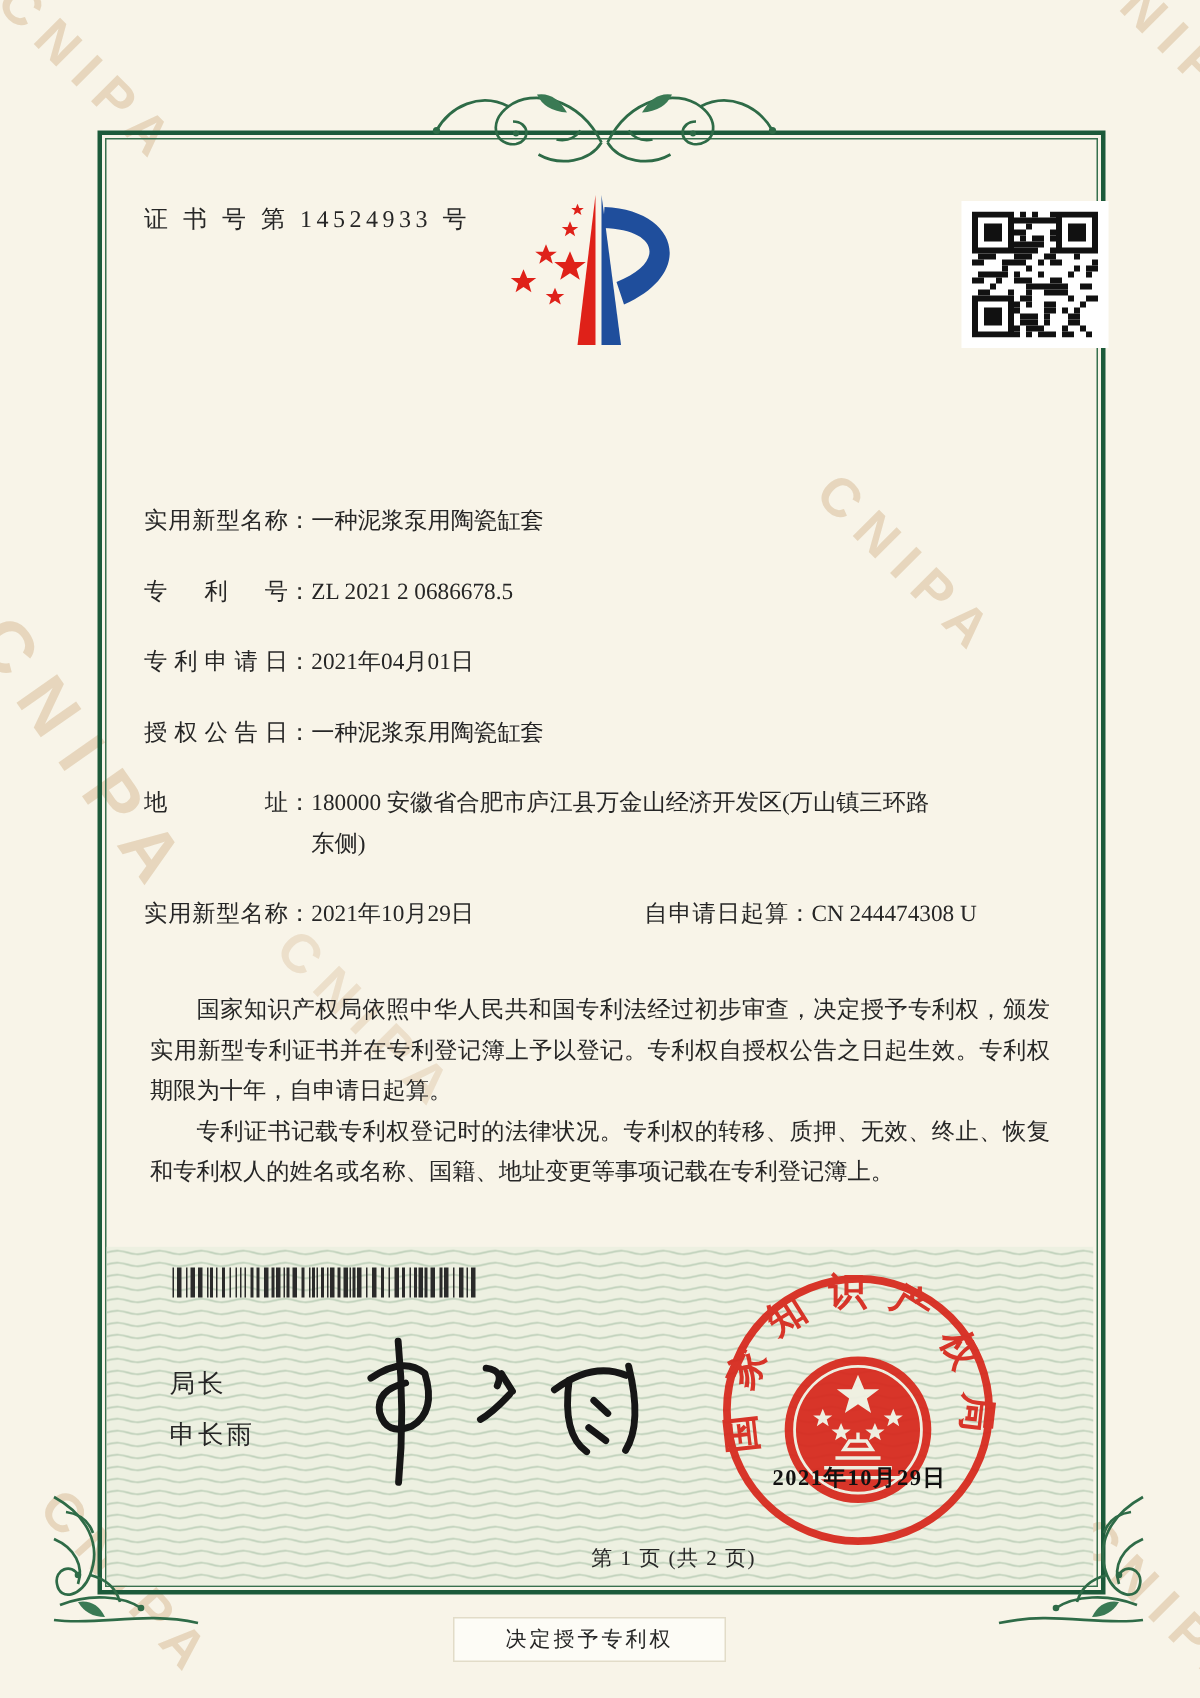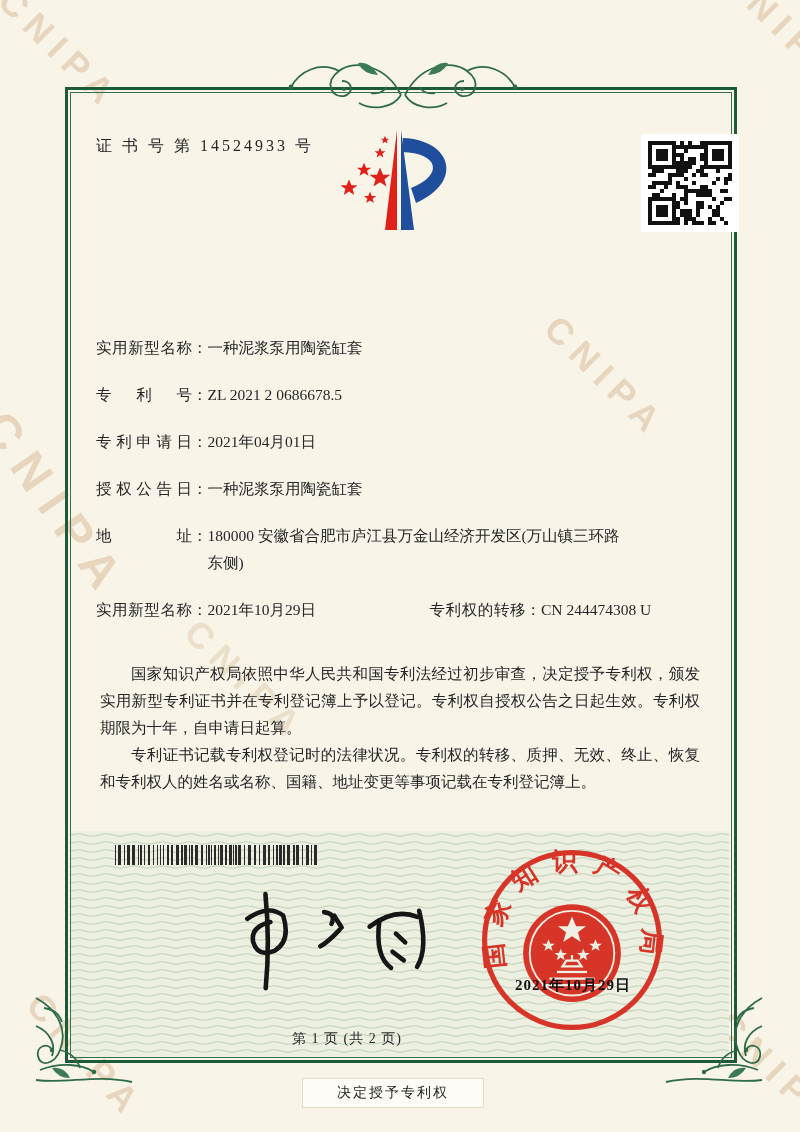--- a/index.html
+++ b/index.html
@@ -42,21 +42,21 @@
   
   .barcode{position:absolute;left:115px;top:845px;width:202px;height:20px;display:flex;align-items:stretch;}
   
   .officer{position:absolute;left:113px;top:906px;font-size:17px;line-height:34px;letter-spacing:2px;}
   .signature{position:absolute;left:222px;top:886px;transform:rotate(-2deg);}
   
   .seal{position:absolute;left:478px;top:846px;width:188px;height:188px;opacity:.93;}
   .seal-date{position:absolute;left:498px;top:976px;width:150px;text-align:center;font-size:15px;
              letter-spacing:1px;color:#111;font-weight:bold;}
   
-  .pageno{position:absolute;left:292px;top:1030px;width:200px;text-align:left;font-size:14px;letter-spacing:1px;}
+  .pageno{position:absolute;left:304px;top:1030px;width:200px;text-align:right;font-size:14px;letter-spacing:1px;}
   .contnote{position:absolute;left:302px;top:1078px;width:180px;text-align:center;font-size:14px;
             background:#fdfcf6;border:1px solid #e2dcc8;padding:5px 0;letter-spacing:2px;}
   
   .orn-top{position:absolute;left:283px;top:53px;}
   .orn-bl{position:absolute;left:30px;top:992px;}
   .orn-br{position:absolute;left:660px;top:992px;transform:scaleX(-1);}
 </style>
 </head>
 <body>
 
@@ -296,21 +296,21 @@
     <div class="field-row">
       <span class="flabel">专利申请日</span><span>：</span><span class="fvalue">2021年04月01日</span>
     </div>
     <div class="field-row">
       <span class="flabel">授权公告日</span><span>：</span><span class="fvalue">一种泥浆泵用陶瓷缸套</span>
     </div>
     <div class="field-row">
       <span class="flabel">地址</span><span>：</span><span class="fvalue addr-value">180000 安徽省合肥市庐江县万金山经济开发区(万山镇三环路东侧)</span>
     </div>
     <div class="field-row">
-      <span class="flabel">实用新型名称</span><span>：</span><span class="fvalue grant-date">2021年10月29日</span><span class="flabel">专利权的转移</span><span>：</span><span class="fvalue">CN 244474308 U</span>
+      <span class="flabel">实用新型名称</span><span>：</span><span class="fvalue grant-date">2021年10月29日</span><span class="flabel">自申请日起算</span><span>：</span><span class="fvalue">CN 244474308 U</span>
     </div>
   </div>
 
   <div class="bodytext">
     <p>国家知识产权局依照中华人民共和国专利法经过初步审查，决定授予专利权，颁发实用新型专利证书并在专利登记簿上予以登记。专利权自授权公告之日起生效。专利权期限为十年，自申请日起算。</p>
     <p>专利证书记载专利权登记时的法律状况。专利权的转移、质押、无效、终止、恢复和专利权人的姓名或名称、国籍、地址变更等事项记载在专利登记簿上。</p>
   </div>
 
   <div class="barcode" id="barcode">
       <span style="width:1px;background:#2a2a2a;display:inline-block"></span>
@@ -407,20 +407,24 @@
       <span style="width:3px;background:transparent;display:inline-block"></span>
       <span style="width:1px;background:#2a2a2a;display:inline-block"></span>
       <span style="width:3px;background:transparent;display:inline-block"></span>
       <span style="width:3px;background:#2a2a2a;display:inline-block"></span>
       <span style="width:2px;background:transparent;display:inline-block"></span>
       <span style="width:1px;background:#2a2a2a;display:inline-block"></span>
       <span style="width:2px;background:transparent;display:inline-block"></span>
       <span style="width:3px;background:#2a2a2a;display:inline-block"></span>
     </div>
 
+  <div class="officer">
+    <div>局长</div>
+    <div>申长雨</div>
+  </div>
 
   <svg class="signature" width="212" height="104" viewBox="0 0 212 104">
     <g fill="none" stroke="#161616" stroke-width="4.6" stroke-linecap="round" stroke-linejoin="round">
       <path d="M26,30 q22,-14 36,-2 q7,26 -10,35 q-17,6 -21,-10 q-2,-15 18,-19"></path>
       <path d="M45,6 q3,48 -3,94"></path>
       <path d="M103,26 q12,2 7,12"></path>
       <path d="M98,60 q8,-4 20,-16"></path>
       <path d="M113,30 l7,12"></path>
       <path d="M148,42 q26,-18 48,-8"></path>
       <path d="M158,36 q-6,36 10,48"></path>

